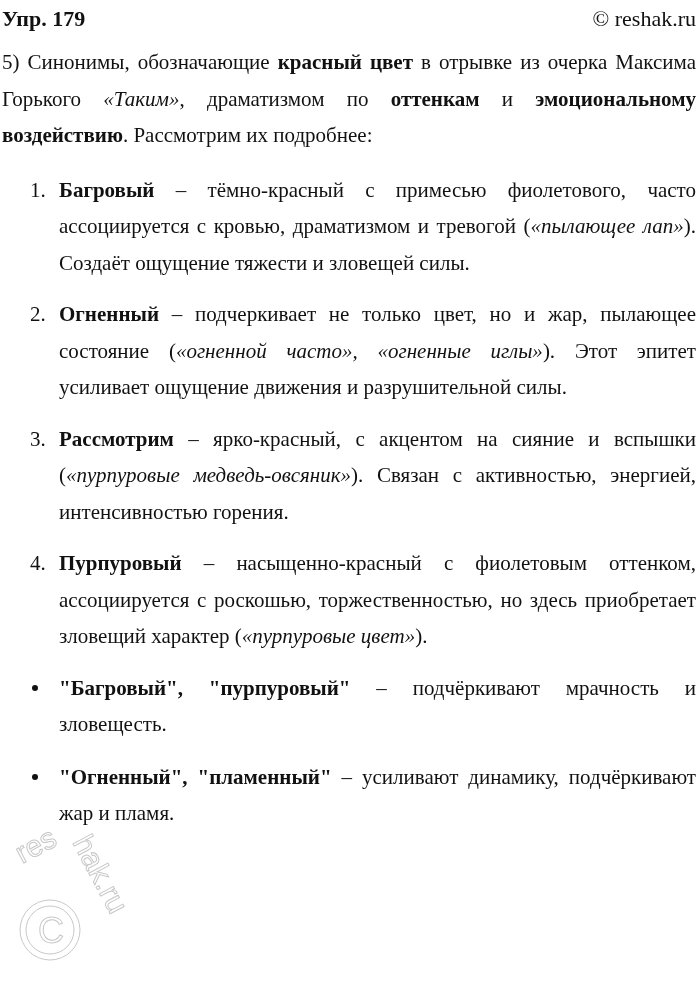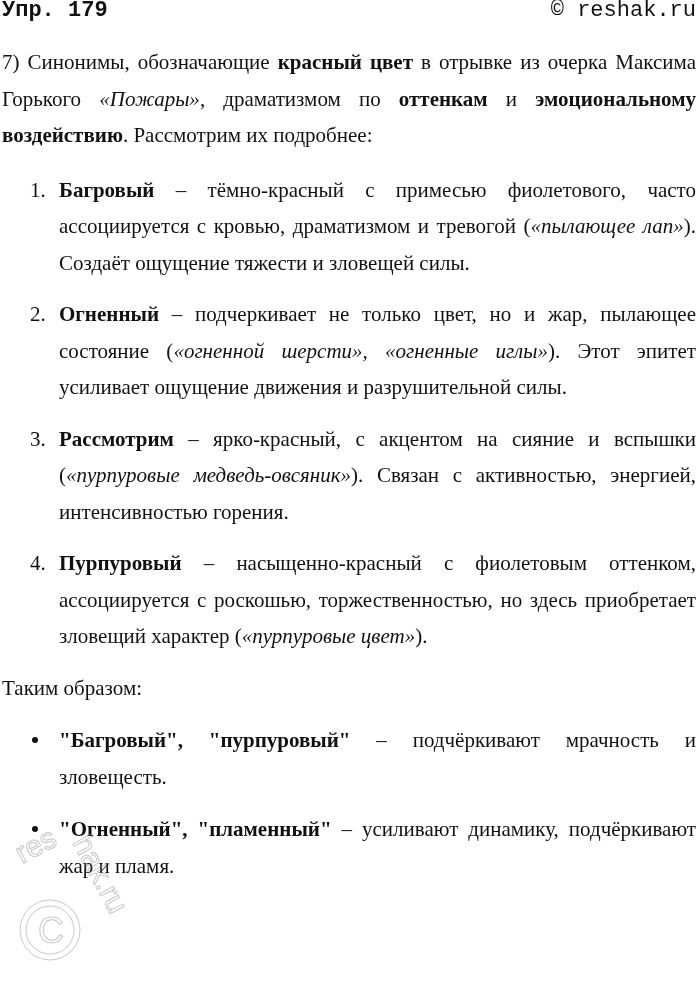--- a/index.html
+++ b/index.html
@@ -10,25 +10,24 @@
   body {
     width: 700px;
     height: 984px;
     position: relative;
     overflow: hidden;
     font-family: "Liberation Serif", "DejaVu Serif", serif;
     color: #111111;
   }
   .header {
     position: absolute;
-    top: 0;
+    top: 8px;
     left: 0;
     width: 700px;
     height: 26px;
-    font-family: Liberation Mono, monospace;
   }
   .title {
     position: absolute;
     left: 2px;
     top: -2px;
     font-size: 22px;
     font-weight: bold;
     letter-spacing: 0px;
   }
   .copyright {
@@ -114,39 +113,38 @@
 <body>
 
 <div class="header">
   <span class="title">Упр. 179</span>
   <span class="copyright">© reshak.ru</span>
 </div>
 
 <div class="content">
 
   <p class="para intro">
-    <span>7) Синонимы, обозначающие </span><b>красный цвет</b><span> в отрывке из очерка Максима Горького </span><i>«Пожары»</i><span>, драматизмом по </span><b>оттенкам</b><span> и </span><b>эмоциональному воздействию</b><span>. Рассмотрим их подробнее:</span>
+    <span>5) Синонимы, обозначающие </span><b>красный цвет</b><span> в отрывке из очерка Максима Горького </span><i>«Таким»</i><span>, драматизмом по </span><b>оттенкам</b><span> и </span><b>эмоциональному воздействию</b><span>. Рассмотрим их подробнее:</span>
   </p>
 
   <ol class="numbered">
     <li>
       <span class="num">1.</span><b>Багровый</b><span> – тёмно-красный с примесью фиолетового, часто ассоциируется с кровью, драматизмом и тревогой (</span><i>«пылающее лап»</i><span>). Создаёт ощущение тяжести и зловещей силы.</span>
     </li>
     <li>
-      <span class="num">2.</span><b>Огненный</b><span> – подчеркивает не только цвет, но и жар, пылающее состояние (</span><i>«огненной шерсти», «огненные иглы»</i><span>). Этот эпитет усиливает ощущение движения и разрушительной силы.</span>
+      <span class="num">2.</span><b>Огненный</b><span> – подчеркивает не только цвет, но и жар, пылающее состояние (</span><i>«огненной часто», «огненные иглы»</i><span>). Этот эпитет усиливает ощущение движения и разрушительной силы.</span>
     </li>
     <li>
       <span class="num">3.</span><b>Рассмотрим</b><span> – ярко-красный, с акцентом на сияние и вспышки (</span><i>«пурпуровые медведь-овсяник»</i><span>). Связан с активностью, энергией, интенсивностью горения.</span>
     </li>
     <li>
       <span class="num">4.</span><b>Пурпуровый</b><span> – насыщенно-красный с фиолетовым оттенком, ассоциируется с роскошью, торжественностью, но здесь приобретает зловещий характер (</span><i>«пурпуровые цвет»</i><span>).</span>
     </li>
   </ol>
 
-  <p class="summary-label">Таким образом:</p>
 
   <ul class="bullets">
     <li>
       <span class="dot"></span><b>"Багровый", "пурпуровый"</b><span> – подчёркивают мрачность и зловещесть.</span>
     </li>
     <li>
       <span class="dot"></span><b>"Огненный", "пламенный"</b><span> – усиливают динамику, подчёркивают жар и пламя.</span>
     </li>
   </ul>
 

